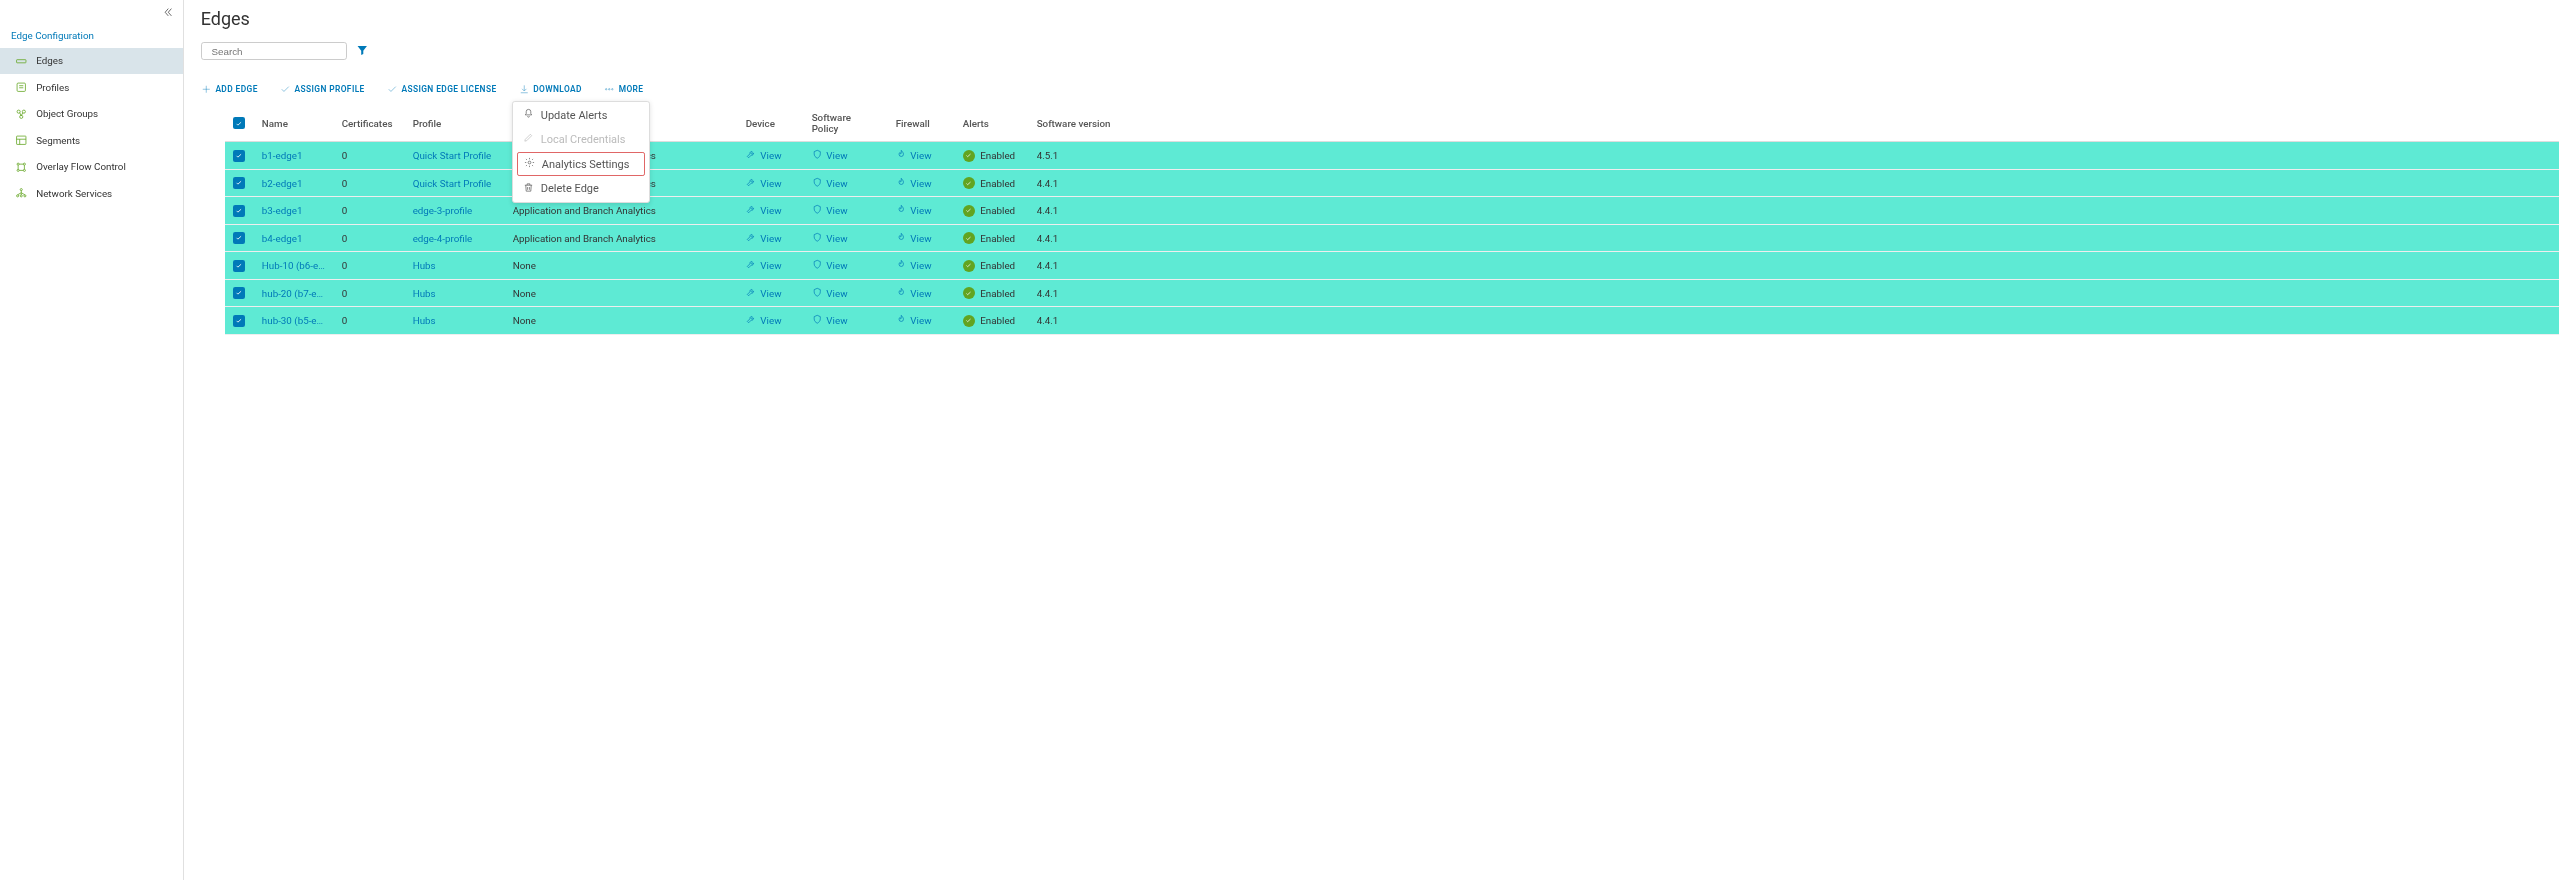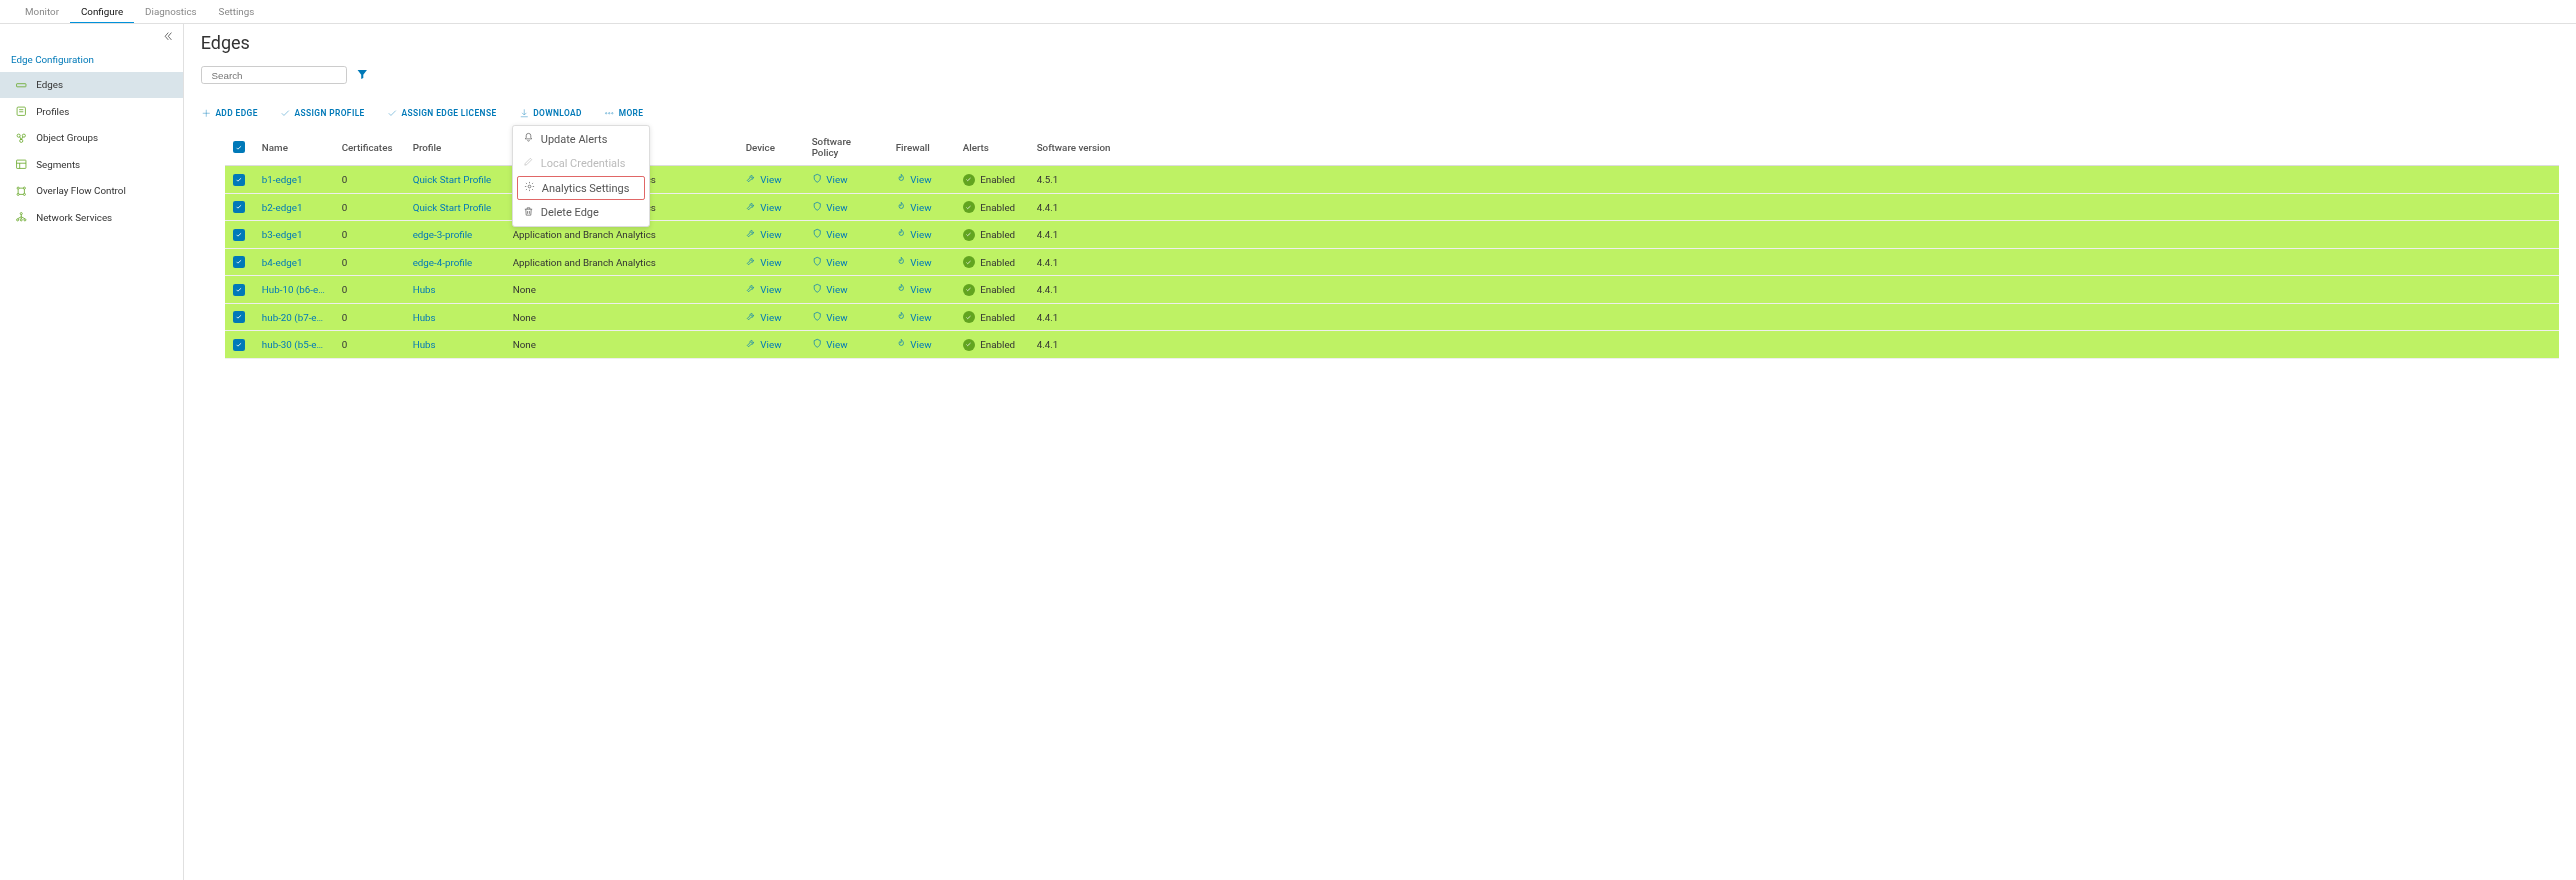--- a/index.html
+++ b/index.html
@@ -96,21 +96,21 @@
 .table-wrap { position: relative; margin-left: 24px; }
 table { border-collapse: collapse; width: 100%; min-width: 878px; }
 th, td { text-align: left; padding: 7px 8.4px; font-size: 9.8px; border-bottom: 0.7px solid #eee; }
 th { color:#555; font-weight:500; border-bottom: 0.7px solid #ddd; }
 th:first-child, td:first-child { width: 25px; text-align:center; }
 .chk {
   width:12px; height:12px; border-radius:2.1px; background:#0079b8;
   display:inline-flex; align-items:center; justify-content:center; cursor:pointer;
 }
 .chk svg { width:7.7px; height:7.7px; stroke:#fff; stroke-width:2.5; fill:none; }
-tbody tr.row-selected { background:#bef264; }
+tbody tr.row-selected { background:#5eead4; }
 .link { color:#0079b8; cursor:pointer; }
 .viewcell { display:inline-flex; align-items:center; gap:4.2px; color:#0079b8; cursor:pointer; }
 .viewcell svg { width:10.5px; height:10.5px; }
 .enabled-badge { display:inline-flex; align-items:center; gap:5.6px; }
 .enabled-badge .dot {
   width:12px; height:12px; border-radius:50%; background:#62a420;
   display:inline-flex; align-items:center; justify-content:center;
 }
 .enabled-badge .dot svg { width:7px; height:7px; stroke:#fff; stroke-width:2.5; fill:none; }
 
@@ -141,26 +141,20 @@
 .col-biz{width:84px}
 .col-fw{width:67px}
 .col-alert{width:74px}
 .col-sw{}
 </style>
 </head>
 <body>
 
 <div class="app">
 
-  <div class="topnav" id="topnav">
-      <div class="topnav-tab">Monitor</div>
-      <div class="topnav-tab active">Configure</div>
-      <div class="topnav-tab">Diagnostics</div>
-      <div class="topnav-tab">Settings</div>
-    </div>
 
   <div class="body">
 
     <div class="sidebar">
       <div class="sidebar-collapse">
         <span>
           <svg viewBox="0 0 24 24" fill="none" stroke-width="1.5">
               <path d="M14 5l-6 7 6 7M20 5l-6 7 6 7"></path>
             </svg>
         </span>

